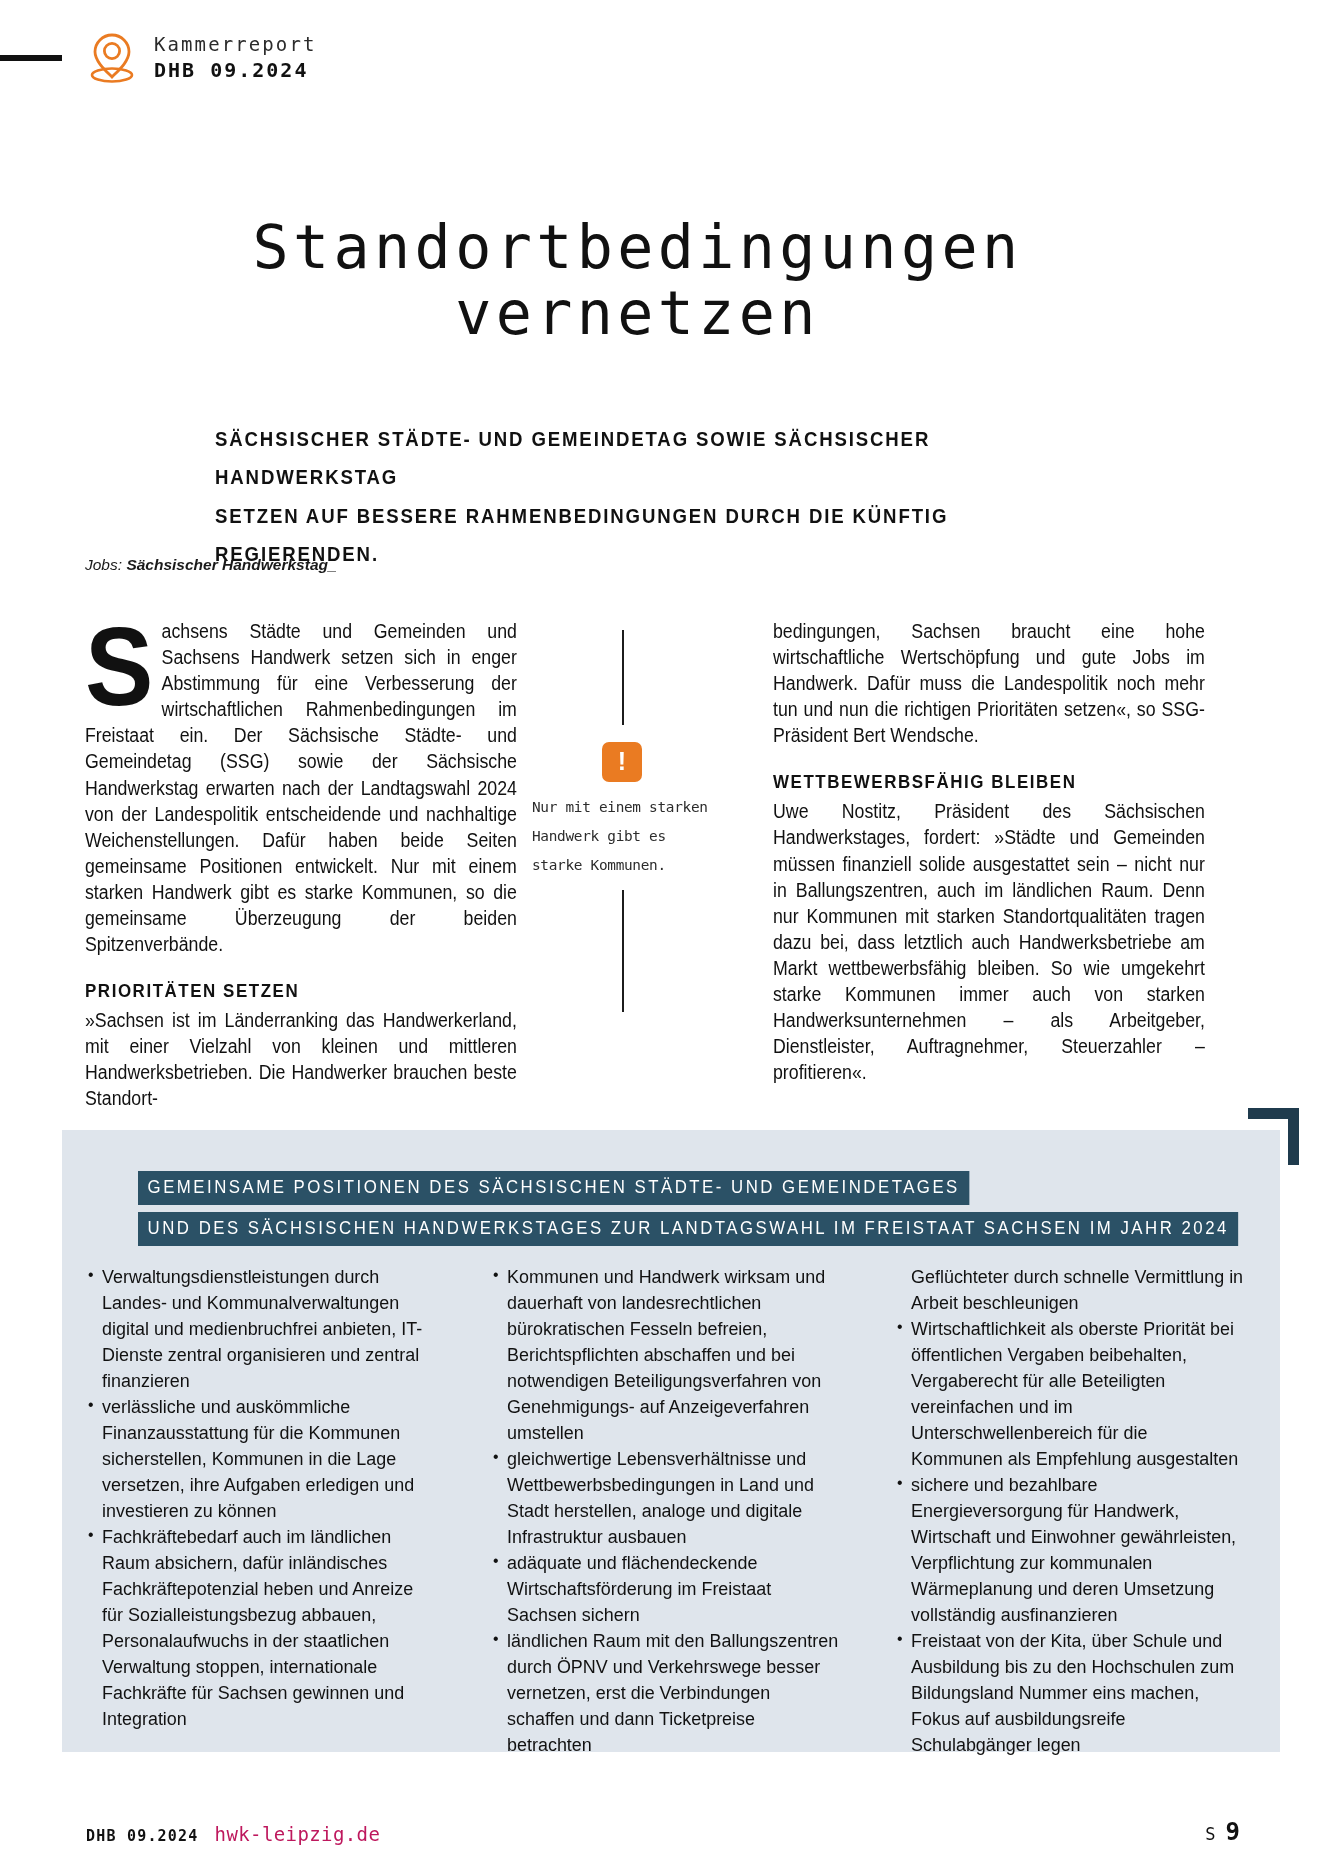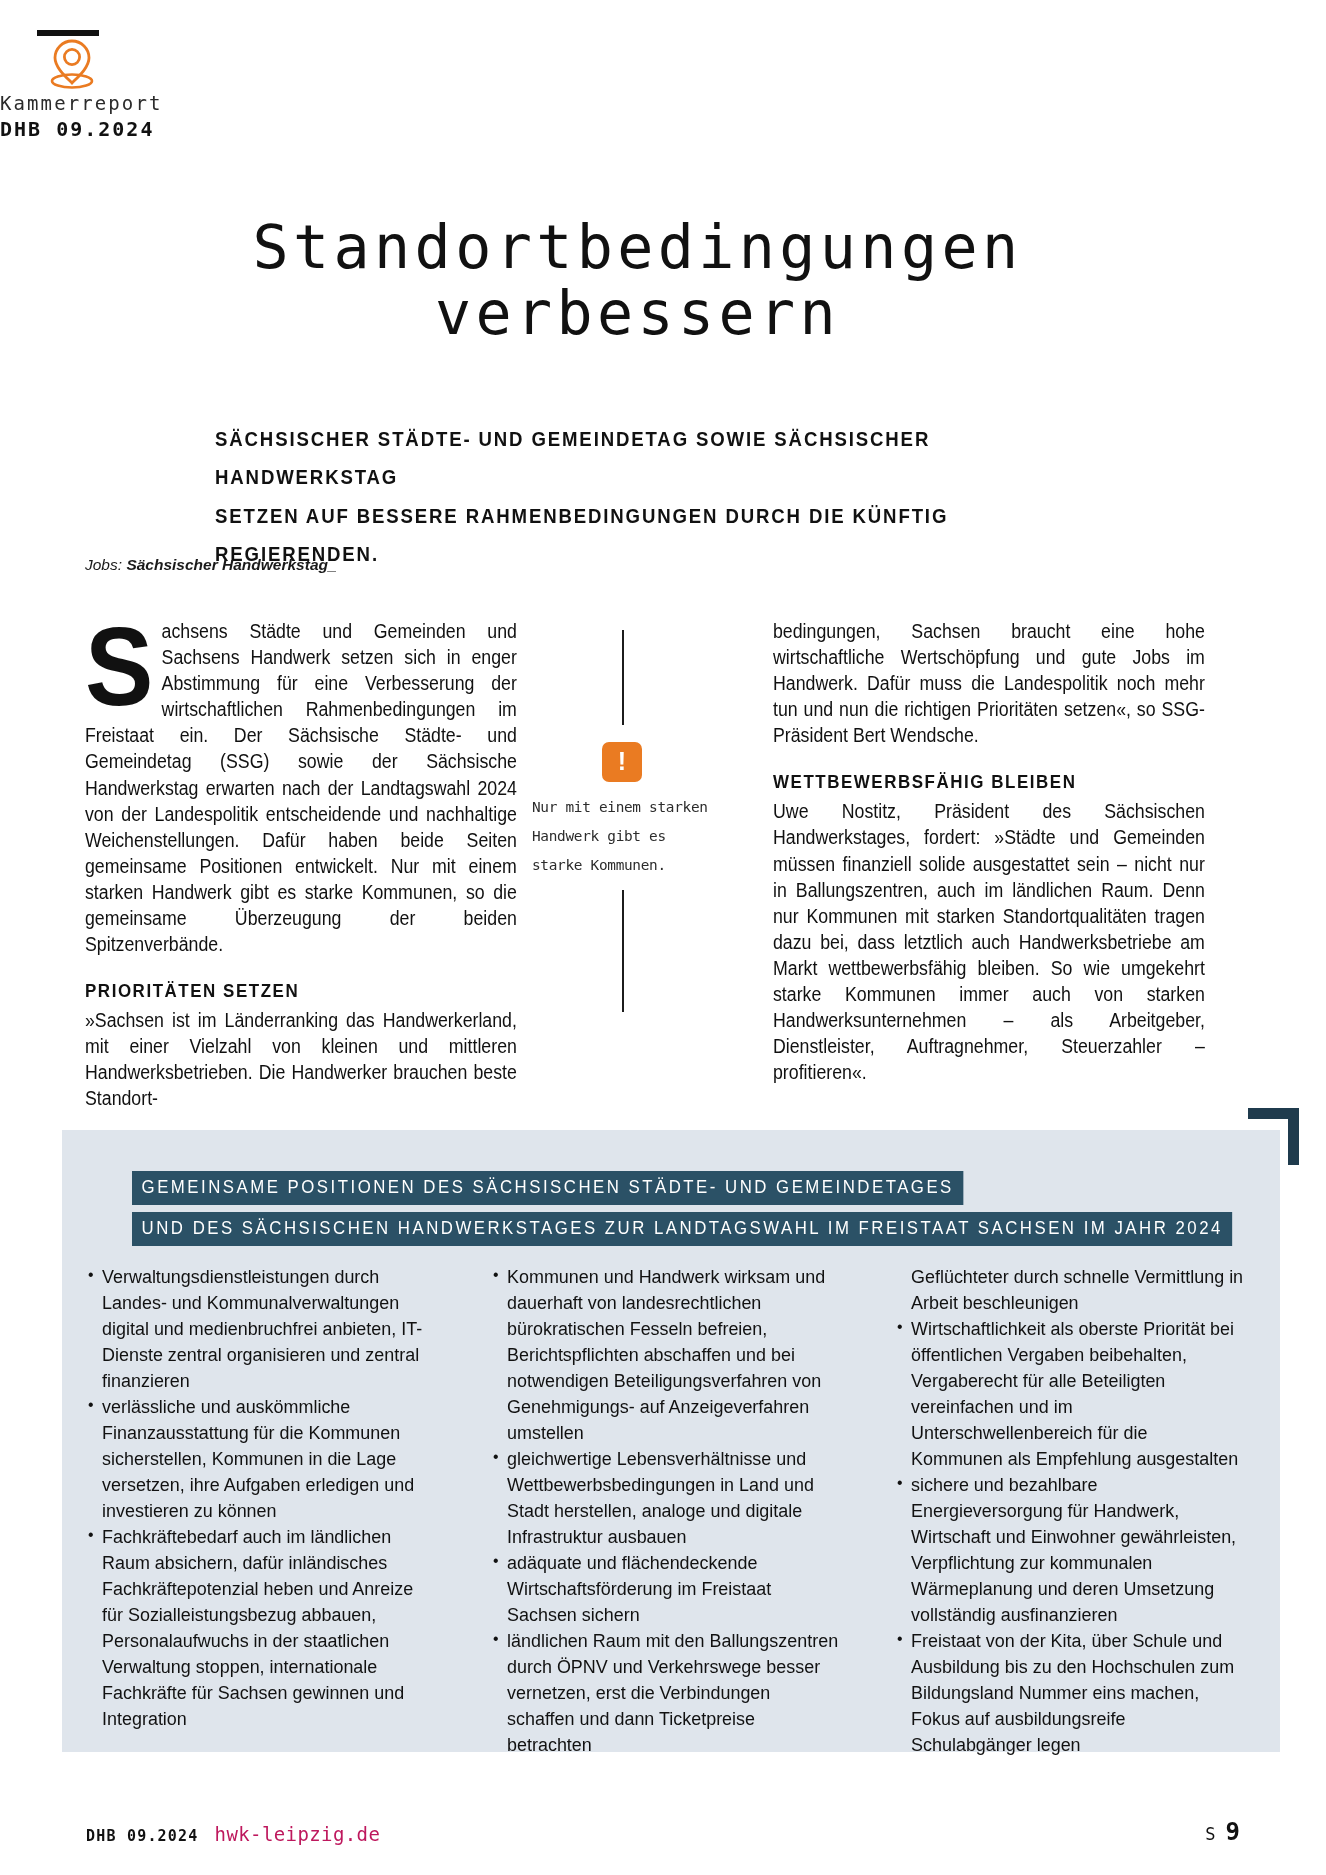--- a/index.html
+++ b/index.html
@@ -6,21 +6,21 @@
   body{
     width:1326px;height:1875px;
     background:#ffffff;
     font-family:"Liberation Sans", sans-serif;
     position:relative;
     overflow:hidden;
   }
   .page{position:relative;width:1326px;height:1875px;}
 
   
-  .masthead{position:absolute;left:0;top:30px;display:flex;align-items:center;flex-direction:column;}
+  .masthead{position:absolute;left:0;top:30px;display:flex;align-items:center;}
   .mast-rule{width:62px;height:6px;background:#111;margin-right:26px;}
   .pin{width:48px;height:56px;position:relative;margin-right:18px;flex:0 0 auto;}
   .pin svg{display:block;}
   .mast-text{display:flex;flex-direction:column;justify-content:center;}
   .mast-kicker{
     font-family:"DejaVu Sans Mono", monospace;
     font-size:19px;letter-spacing:2.1px;color:#2b2b2b;line-height:1.25;
   }
   .mast-issue{
     font-family:"DejaVu Sans Mono", monospace;
@@ -100,21 +100,21 @@
 
   
   .bluebox{
     position:absolute;left:62px;top:1130px;width:1218px;height:622px;
     background:#dfe5ec;
   }
   .corner{
     position:absolute;left:1248px;top:1108px;width:40px;height:46px;
     border-top:11px solid #1f3b4d;border-right:11px solid #1f3b4d;
   }
-  .bb-headline{position:absolute;left:100px;top:1171px;padding-left:32px;}
+  .bb-headline{position:absolute;left:106px;top:1171px;padding-left:32px;}
   .bb-line{
     display:table;
     background:#2b5166;
     color:#ffffff;
     font-family:"Liberation Sans Narrow","Liberation Sans",sans-serif;
     font-size:17.5px;letter-spacing:2.6px;
     padding:6px 10px 7px 10px;
     margin-bottom:7px;
     transform:scaleX(0.96);transform-origin:left top;
     white-space:nowrap;
@@ -172,21 +172,21 @@
       </svg>
     </div>
     <div class="mast-text">
       <div class="mast-kicker">Kammerreport</div>
       <div class="mast-issue">DHB 09.2024</div>
     </div>
   </div>
 
   <div class="headline">
     <span>Standortbedingungen</span>
-    <span class="l2">verbessern</span>
+    <span class="l2">vernetzen</span>
   </div>
 
   <div class="subhead">
     <div>SÄCHSISCHER STÄDTE- UND GEMEINDETAG SOWIE SÄCHSISCHER HANDWERKSTAG</div>
     <div>SETZEN AUF BESSERE RAHMENBEDINGUNGEN DURCH DIE KÜNFTIG REGIERENDEN.</div>
   </div>
 
   <div class="byline">
     <span>Jobs:</span>
     <b>Sächsischer Handwerkstag_</b>

